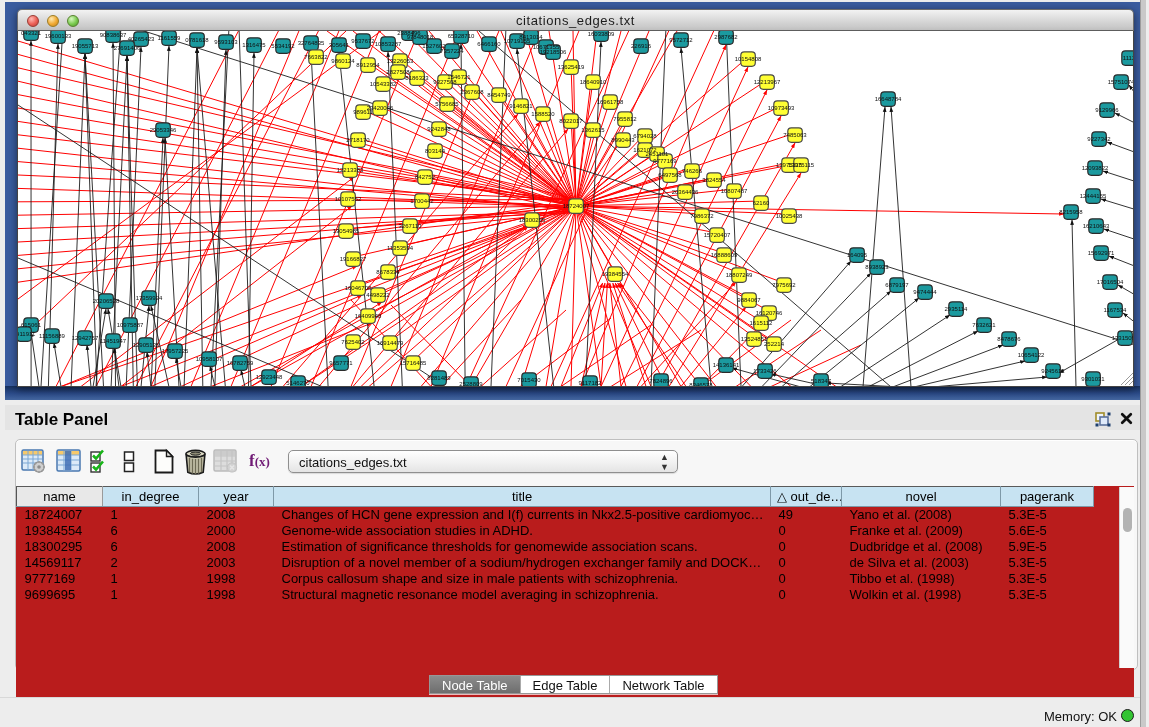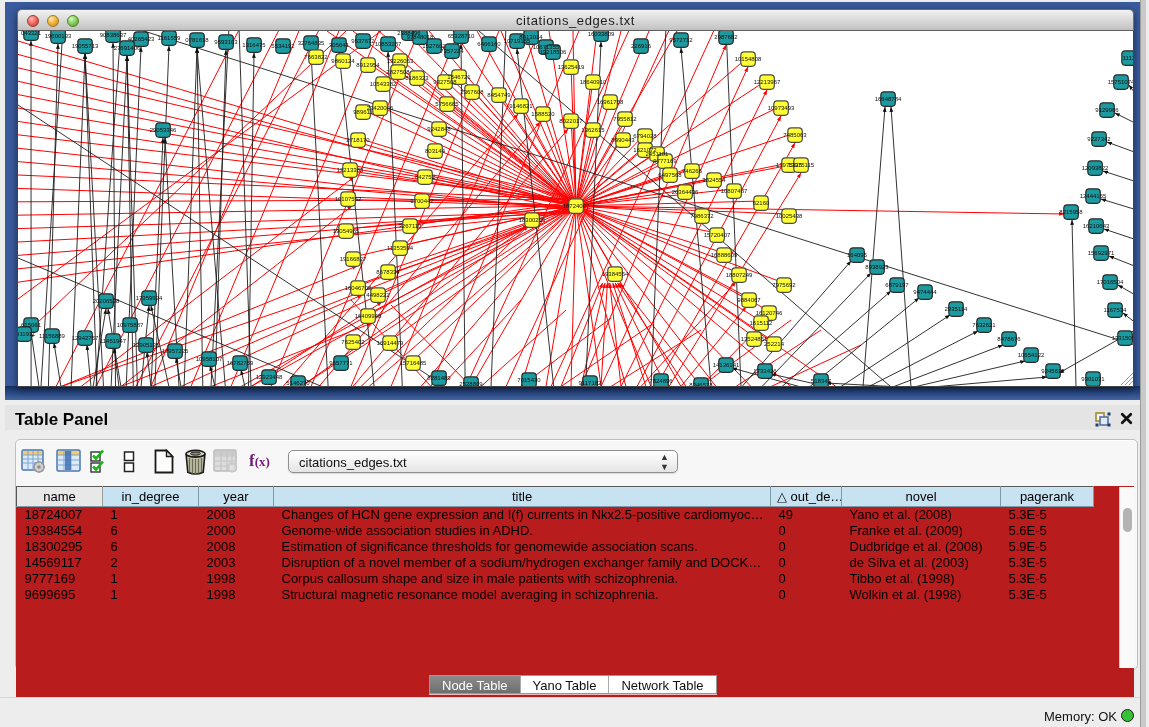--- a/index.html
+++ b/index.html
@@ -818,21 +818,21 @@
         </tbody>
       </table>
     </div>
   <div id="vscroll">
       <div class="thumb"></div>
     </div>
 
   <div id="tabs">
     <div class="seg sel">Node Table</div>
       <div class="sep"></div>
-    <div class="seg">Yano Table</div>
+    <div class="seg">Edge Table</div>
       <div class="sep"></div>
     <div class="seg">Network Table</div>
   </div>
 
   <div id="statusline"></div>
   <div id="memtxt">Memory: OK</div>
   <div id="memdot"></div>
   <div id="rightedge"></div>
     <div id="rightedge2"></div>
 </div>

